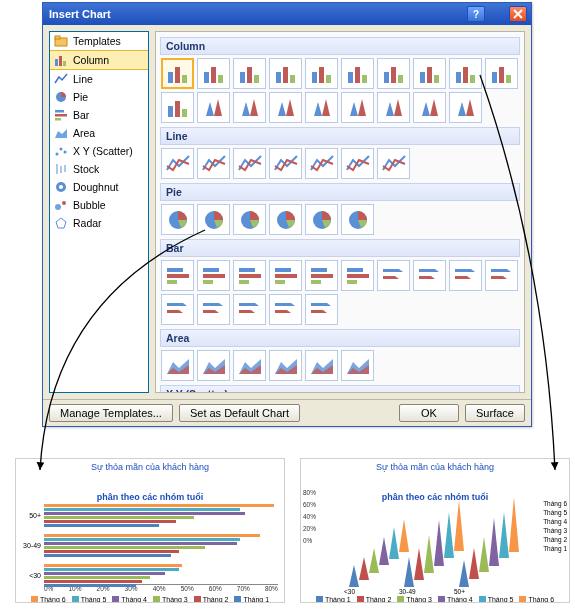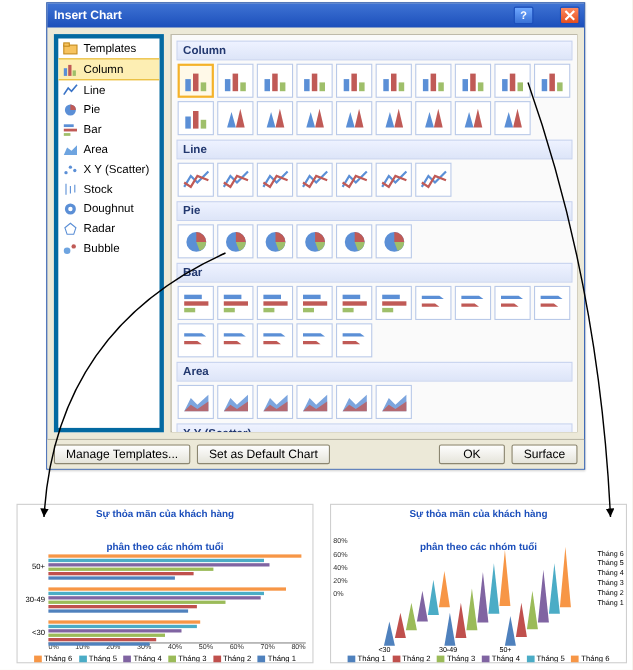--- a/index.html
+++ b/index.html
@@ -47,21 +47,21 @@
     flex: 1;
     display: flex;
     padding: 6px;
     gap: 6px;
     overflow: hidden;
   }
   
   .sidebar {
     width: 100px;
     background: #fff;
-    border: 4px solid #0369a1;
+    border: 1px solid #0369a1;
     overflow: hidden;
   }
   .sb-item {
     display: flex; align-items: center;
     padding: 2px 4px;
     gap: 5px;
     font-size: 10.5px;
     color: #000;
     cursor: default;
   }
@@ -122,21 +122,21 @@
   .spacer { flex: 1; }
 
   
   .preview {
     position: absolute;
     background: #fff;
     border: 1px solid #cfcfcf;
     font-size: 8px;
     overflow: hidden;
   }
-  .preview .ptitle { font-weight: bold; text-align: center; font-size: 9px; padding: 3px 2px 0 2px; color: #1c4fbb; }
+  .preview .ptitle { font-weight: normal; text-align: center; font-size: 9px; padding: 3px 2px 0 2px; color: #1c4fbb; }
   .preview .psub  { font-weight: bold; text-align: center; font-size: 9px; color: #1c4fbb; margin-top: 20px; }
   .legend { display:flex; flex-wrap: wrap; justify-content: center; gap: 2px 6px; padding: 2px; }
   .legend span { display: flex; align-items: center; gap: 2px; font-size: 7px; }
   .legend i { width: 7px; height: 7px; display: inline-block; }
   
   #prev1 { left: 15px; top: 458px; width: 270px; height: 145px; }
   .barct { padding: 1px 6px 0 28px; position: relative; height: 92px; }
   .ylab { position: absolute; left: 1px; font-size: 7px; width: 24px; text-align: right; }
   .rowbars { position: absolute; left: 28px; right: 6px; }
   .rowbars div { height: 3px; margin-bottom: 1px; }
@@ -228,30 +228,30 @@
       </div>
       <div class="sb-item">
         <svg class="sb-icon">
             <circle cx="7" cy="7" r="5" fill="#5b8fd6"></circle>
             <circle cx="7" cy="7" r="2" fill="#fff"></circle>
           </svg>
         <span>Doughnut</span>
       </div>
       <div class="sb-item">
         <svg class="sb-icon">
-            <polygon points="7,2 12,6 10,12 4,12 2,6" fill="none" stroke="#5b8fd6"></polygon>
-          </svg>
-        <span>Radar</span>
-      </div>
-      <div class="sb-item">
-        <svg class="sb-icon">
             <circle cx="4" cy="9" r="3" fill="#6ea4e0"></circle>
             <circle cx="10" cy="5" r="2" fill="#c05a56"></circle>
           </svg>
         <span>Bubble</span>
+      </div>
+      <div class="sb-item">
+        <svg class="sb-icon">
+            <polygon points="7,2 12,6 10,12 4,12 2,6" fill="none" stroke="#5b8fd6"></polygon>
+          </svg>
+        <span>Radar</span>
       </div>
     </div>
 
     <div class="gallery" id="gallery">
         <div class="cat-head">Column</div>
         <div class="thumbs">
           <div class="thumb sel">
             <svg>
               <rect x="3" y="10" width="5" height="11" fill="#5b8fd6"></rect>
               <rect x="10" y="5" width="5" height="16" fill="#c05a56"></rect>

